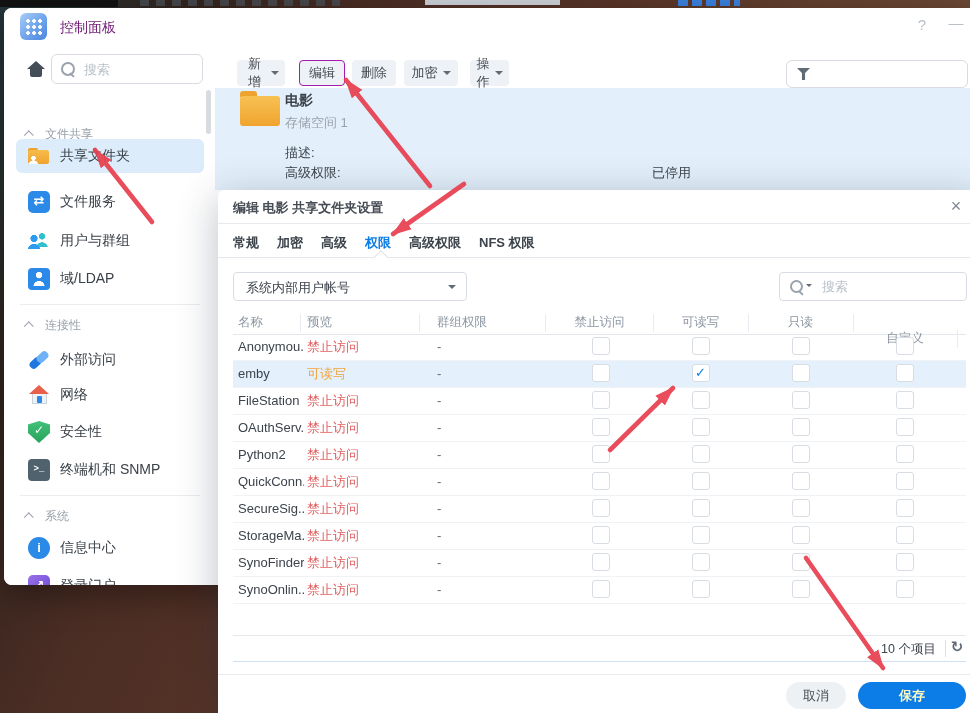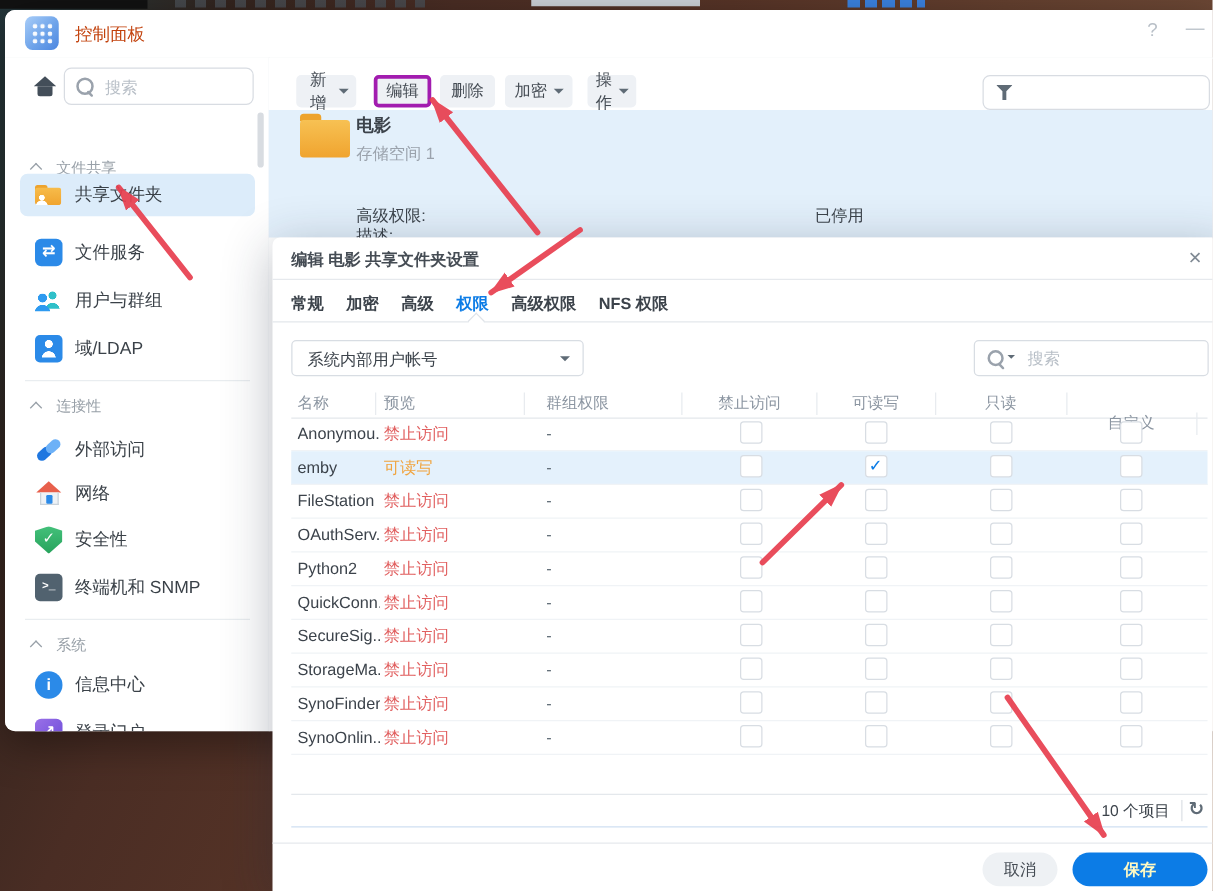--- a/index.html
+++ b/index.html
@@ -22,21 +22,21 @@
     position:absolute;left:4px;top:8px;width:976px;height:577px;
     background:#fff;border-radius:8px 8px 8px 8px;overflow:hidden;
     box-shadow:0 10px 34px rgba(0,0,0,.38);
   }
   .titlebar{position:absolute;left:0;top:0;width:100%;height:38px;background:#fff;border-bottom:1px solid #eef1f4;}
   .app-ic{position:absolute;left:16px;top:5px;width:27px;height:27px;border-radius:6px;
     background:linear-gradient(135deg,#a8cdf8 0%,#6fa4ea 55%,#4b86e0 100%);}
   .app-ic::after{content:"";position:absolute;inset:5px;
     background-image:radial-gradient(circle,rgba(255,255,255,.95) 0 1.7px,rgba(255,255,255,0) 2px);
     background-size:6px 6px;background-position:0 0;}
-  .win-title{position:absolute;left:56px;top:11px;font-size:14px;color:#c2410c;}
+  .win-title{position:absolute;left:56px;top:11px;font-size:14px;color:#701a75;}
   .win-help{position:absolute;left:908px;top:8px;font-size:15px;color:#b9c0c8;width:20px;text-align:center;}
   .win-min{position:absolute;left:942px;top:6px;font-size:15px;color:#b9c0c8;width:20px;text-align:center;}
   
   .sidebar{position:absolute;left:0;top:38px;width:211px;height:539px;background:#fff;border-right:1px solid #e6e9ed;}
   .home-btn{position:absolute;left:20px;top:12px;width:26px;height:26px;}
   .i-home{position:absolute;left:3px;top:3px;width:18px;height:16px;}
   .i-home::before{content:"";position:absolute;left:0;top:0;border-left:9px solid transparent;border-right:9px solid transparent;border-bottom:8px solid #434e59;}
   .i-home::after{content:"";position:absolute;left:3px;top:8px;width:12px;height:8px;background:#434e59;border-radius:0 0 2px 2px;}
   .search-box{position:absolute;left:47px;top:8px;width:150px;height:28px;border:1px solid #d8dce2;border-radius:6px;background:#fff;}
   .search-box input{position:absolute;left:30px;top:3px;width:112px;height:20px;border:0;outline:0;font-size:13px;color:#3c434b;font-family:inherit;}
@@ -91,34 +91,34 @@
   
   .i-info{background:#2b8ae8;border-radius:50%;}
   .i-info::after{content:"i";position:absolute;left:0;top:3px;width:22px;text-align:center;color:#fff;font-size:13px;font-weight:bold;}
   
   .i-portal{background:linear-gradient(135deg,#9a70e8,#6a4bd8);border-radius:5px;}
   .i-portal::after{content:"\2197";position:absolute;left:0;top:3px;width:22px;text-align:center;color:#fff;font-size:12px;font-weight:bold;}
   
   .main{position:absolute;left:211px;top:38px;width:765px;height:539px;background:#fff;}
   .tbtn{position:absolute;top:14px;height:26px;border-radius:4px;background:#eef1f5;border:0;
     font-size:13px;color:#454c54;font-family:inherit;display:flex;align-items:center;justify-content:center;gap:5px;cursor:pointer;}
-  .tbtn.focused{border:3px solid #a21caf;}
+  .tbtn.focused{border:1px solid #a21caf;}
   .caret{width:0;height:0;border:4px solid transparent;border-top-color:#5f6b76;margin-top:4px;}
   .filter-box{position:absolute;left:571px;top:14px;width:180px;height:26px;border:1px solid #d8dce2;border-radius:6px;background:#fff;}
   .filter-box input{position:absolute;left:30px;top:3px;width:140px;height:18px;border:0;outline:0;font-size:13px;color:#3c434b;font-family:inherit;}
   .filter-box input::placeholder{color:#b8bfc7;}
   .i-funnel{position:absolute;left:10px;top:7px;width:13px;height:12px;background:#5f6b76;
     clip-path:polygon(0 0,100% 0,62% 42%,62% 100%,38% 100%,38% 42%);}
   .folder-row{position:absolute;left:0;top:42px;width:765px;height:102px;background:#e3f0fb;cursor:pointer;}
   .big-folder{position:absolute;left:25px;top:8px;width:40px;height:30px;}
   .big-folder::before{content:"";position:absolute;left:0;top:-5px;width:17px;height:6px;background:#eda32d;border-radius:3px 3px 0 0;}
   .big-folder::after{content:"";position:absolute;left:0;top:0;width:40px;height:30px;border-radius:3px;background:linear-gradient(#f7c153,#f0a42f);}
   .f-name{position:absolute;left:70px;top:4px;font-size:14px;font-weight:bold;color:#3c434b;}
   .f-loc{position:absolute;left:70px;top:26px;font-size:13px;color:#9aa2ac;}
-  .f-desc{position:absolute;left:70px;top:56px;font-size:13px;color:#3c434b;margin-top:36px;}
+  .f-desc{position:absolute;left:70px;top:56px;font-size:13px;color:#3c434b;}
   .f-advl{position:absolute;left:70px;top:76px;font-size:13px;color:#3c434b;}
   .f-advv{position:absolute;left:437px;top:76px;font-size:13px;color:#3c434b;}
   
   .dialog{position:absolute;left:218px;top:190px;width:766px;height:523px;background:#fff;
     border-radius:6px 6px 0 0;box-shadow:0 8px 40px rgba(30,40,60,.30);}
   .dlg-head{position:absolute;left:0;top:0;width:100%;height:33px;border-bottom:1px solid #e6e9ed;}
   .dlg-title{position:absolute;left:15px;top:9px;font-size:13px;font-weight:bold;color:#454c54;}
   .dlg-close{position:absolute;left:726px;top:5px;width:24px;height:24px;font-size:18px;color:#808a94;text-align:center;line-height:22px;cursor:pointer;}
   .tabs{position:absolute;left:15px;top:38px;height:29px;display:flex;gap:18px;}
   .tab{font-size:13px;font-weight:bold;color:#3c434b;line-height:29px;cursor:pointer;white-space:nowrap;}

